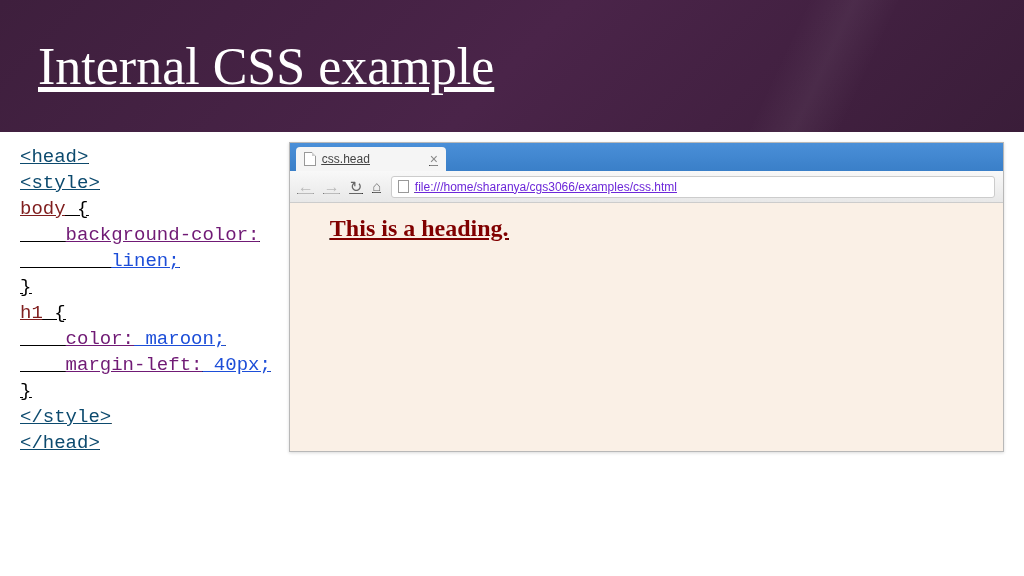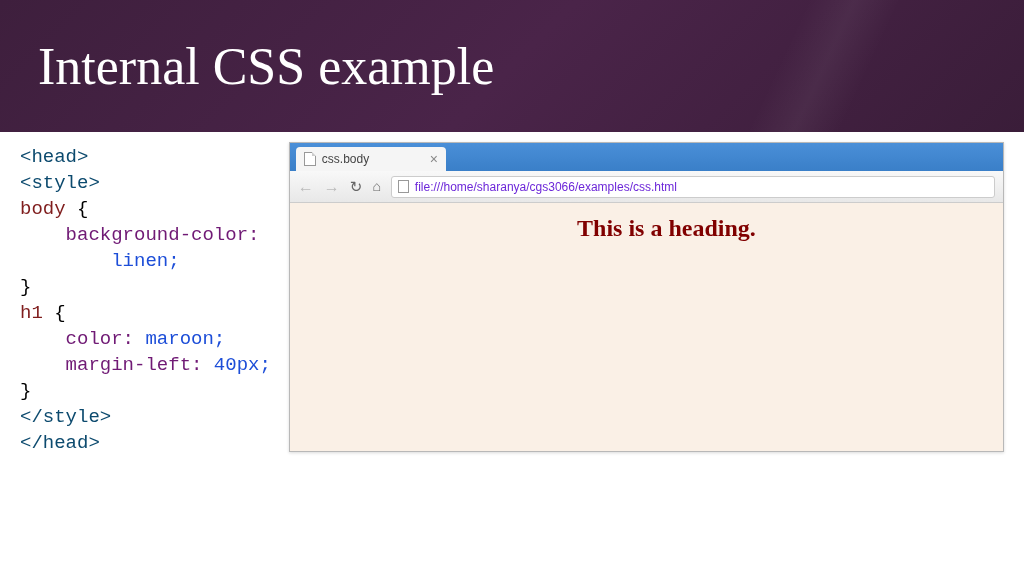--- a/index.html
+++ b/index.html
@@ -1,15 +1,15 @@
 <!DOCTYPE html>
 <html><head>
 <meta charset="utf-8">
 <style>
-  * { margin: 0; padding: 0; box-sizing: border-box; }
+  * { margin: 0; padding: 0; box-sizing: border-box; text-decoration: underline; }
   body {
     width: 1024px;
     height: 576px;
     font-family: Georgia, 'Times New Roman', serif;
     background: #fff;
     overflow: hidden;
   }
   .header {
     height: 132px;
     background: linear-gradient(135deg, #3e1f3d 0%, #4a2449 50%, #3a1d39 100%);
@@ -130,21 +130,20 @@
     width: 11px; height: 13px;
     border: 1px solid #999;
     background: #fff;
     position: relative;
     flex-shrink: 0;
   }
   .viewport {
     flex: 1;
     background: #faf0e6;
     padding: 12px 0 0 0;
-    text-align: center;
   }
   .viewport h2 {
     color: #800000;
     margin-left: 40px;
     font-size: 24px;
     font-family: 'Times New Roman', serif;
     font-weight: bold;
   }
 </style>
 </head>
@@ -166,21 +165,21 @@
     <span class="c-prop">color:</span><span class="c-val"> maroon;</span>
     <span class="c-prop">margin-left:</span><span class="c-val"> 40px;</span>
 <span class="c-plain">}</span>
 <span class="c-tag">&lt;/style&gt;</span>
 <span class="c-tag">&lt;/head&gt;</span></div>
 
   <div class="browser">
     <div class="tab-strip">
       <div class="tab">
         <span class="page-icon"></span>
-        <span>css.body</span>
+        <span>css.head</span>
         <span class="close-x">×</span>
       </div>
     </div>
     <div class="toolbar">
       <span class="nav-btn">←</span>
       <span class="nav-btn">→</span>
       <span class="reload">↻</span>
       <span class="home">⌂</span>
       <div class="addr">
         <span class="page-icon"></span>

